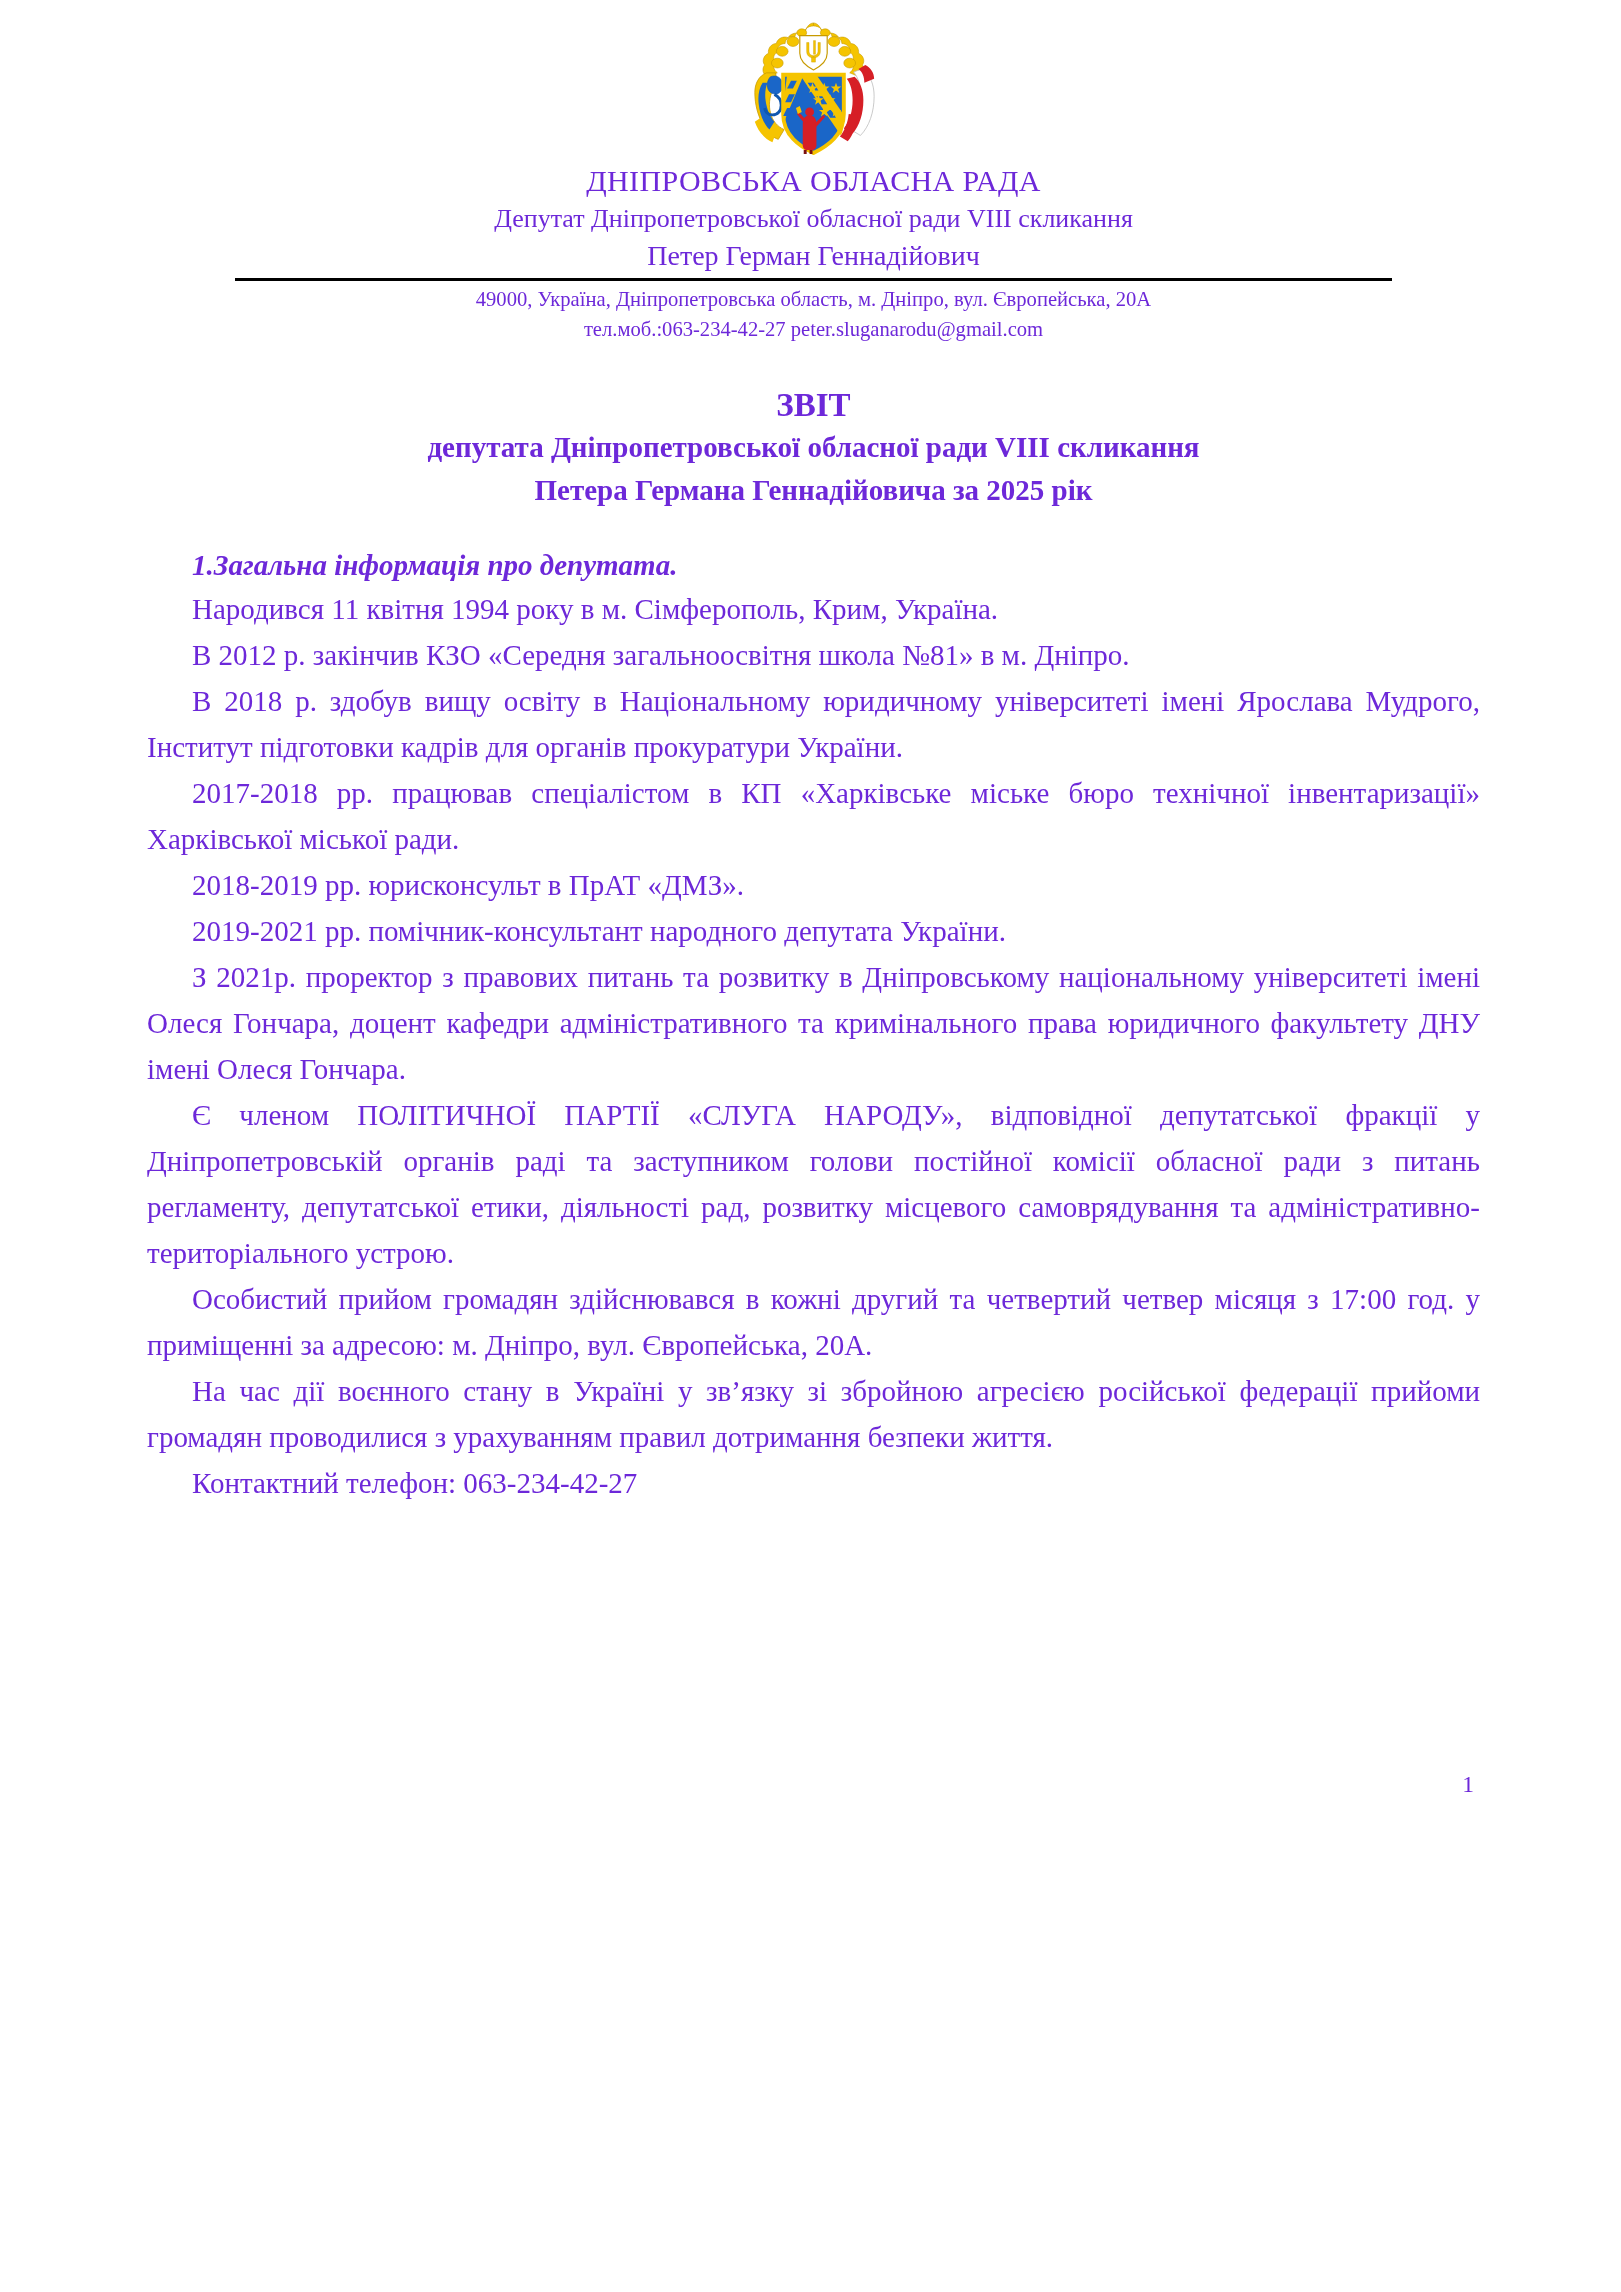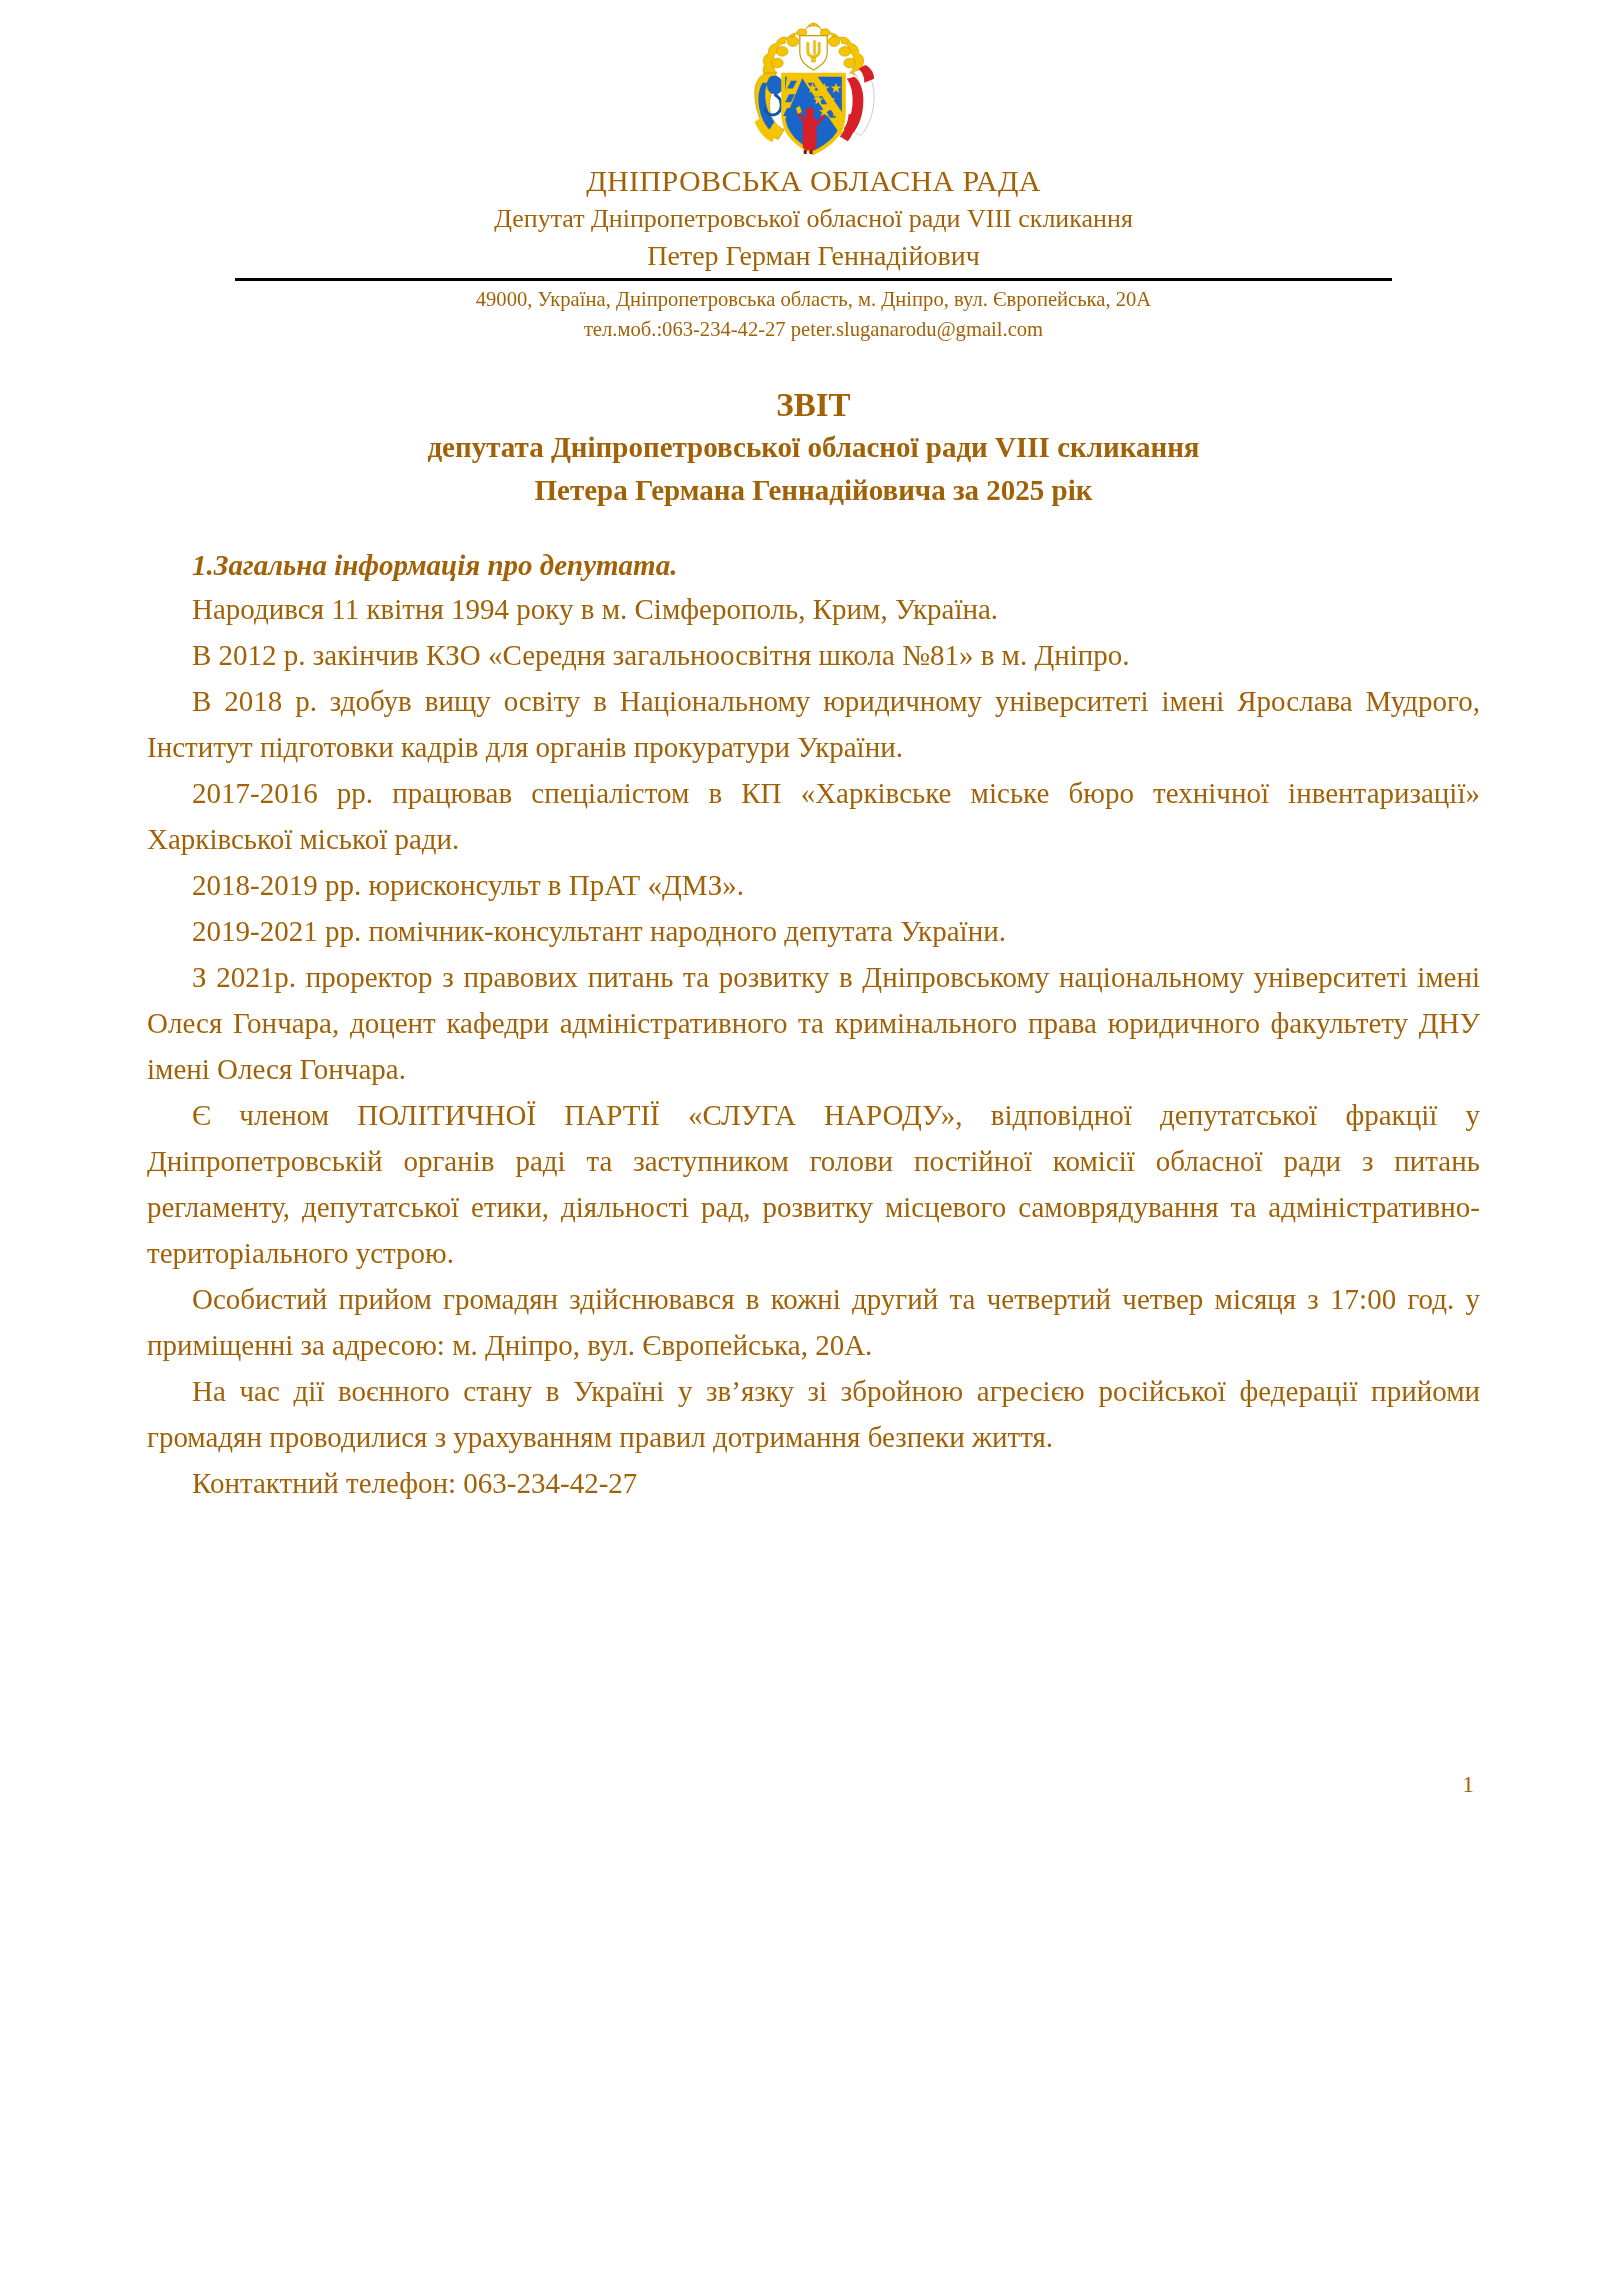--- a/index.html
+++ b/index.html
@@ -8,21 +8,21 @@
     padding: 0;
     background: #ffffff;
   }
   .page {
     position: relative;
     width: 1621px;
     height: 1890px;
     margin: 0 auto;
     background: #ffffff;
     font-family: "Liberation Serif", "DejaVu Serif", serif;
-    color: #a16207;
+    color: #6d28d9;
     overflow: hidden;
     box-sizing: border-box;
   }
   .content {
     position: absolute;
     left: 147px;
     top: 0;
     width: 1333px;
   }
 
@@ -213,21 +213,21 @@
       <div class="t1">ЗВІТ</div>
       <div class="t2">депутата Дніпропетровської обласної ради VIII скликання</div>
       <div class="t3">Петера Германа Геннадійовича за 2025 рік</div>
     </div>
 
     <div class="section-heading">1.Загальна інформація про депутата.</div>
 
     <p class="body-par nojust">Народився 11 квітня 1994 року  в м. Сімферополь, Крим, Україна.</p>
     <p class="body-par nojust">В 2012 р. закінчив КЗО «Середня загальноосвітня школа №81» в м. Дніпро.</p>
     <p class="body-par">В 2018 р. здобув вищу освіту в Національному юридичному університеті імені Ярослава Мудрого, Інститут підготовки кадрів для органів прокуратури України.</p>
-    <p class="body-par">2017-2016 рр. працював спеціалістом в КП «Харківське міське бюро технічної інвентаризації» Харківської міської ради.</p>
+    <p class="body-par">2017-2018 рр. працював спеціалістом в КП «Харківське міське бюро технічної інвентаризації» Харківської міської ради.</p>
     <p class="body-par nojust">2018-2019 рр. юрисконсульт в ПрАТ «ДМЗ».</p>
     <p class="body-par nojust">2019-2021 рр. помічник-консультант народного депутата України.</p>
     <p class="body-par">З 2021р. проректор з правових питань та розвитку в Дніпровському національному університеті імені Олеся Гончара, доцент кафедри адміністративного та кримінального права юридичного факультету ДНУ імені Олеся Гончара.</p>
     <p class="body-par">Є членом ПОЛІТИЧНОЇ ПАРТІЇ «СЛУГА НАРОДУ», відповідної депутатської фракції у Дніпропетровській органів раді та заступником голови постійної комісії обласної ради з питань регламенту, депутатської етики, діяльності рад, розвитку місцевого самоврядування та адміністративно-територіального устрою.</p>
     <p class="body-par">Особистий прийом громадян здійснювався в кожні другий та четвертий четвер місяця з  17:00 год. у приміщенні за адресою: м. Дніпро, вул. Європейська, 20А.</p>
     <p class="body-par">На час дії воєнного стану в Україні у зв’язку зі збройною агресією російської федерації прийоми громадян проводилися з урахуванням правил дотримання безпеки життя.</p>
     <p class="body-par nojust">Контактний телефон: 063-234-42-27</p>
 
   </div>
 

